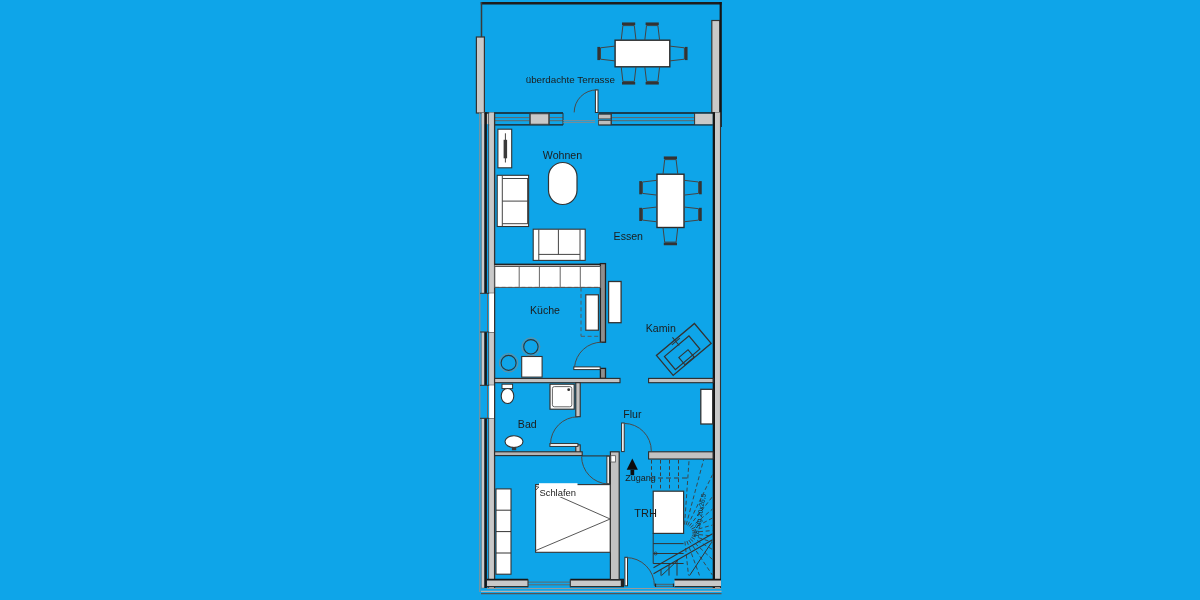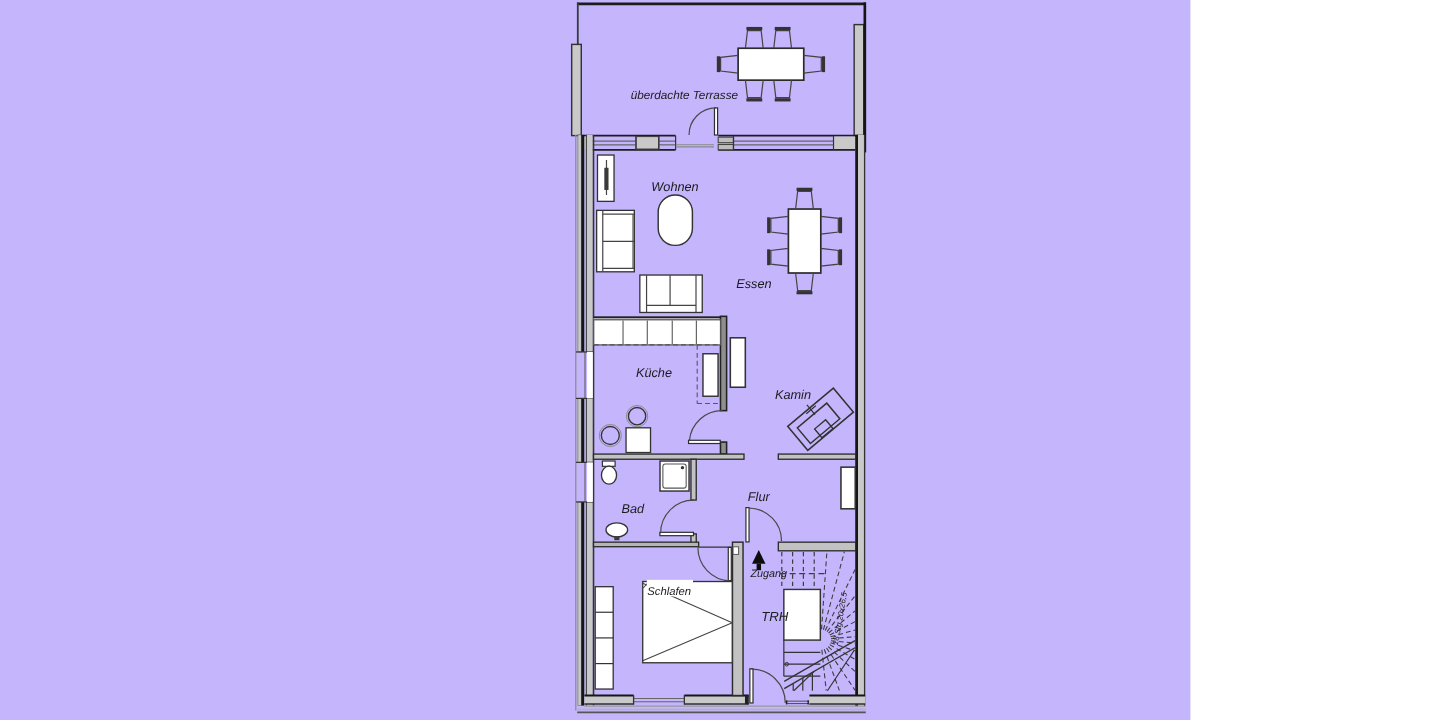--- a/index.html
+++ b/index.html
@@ -1,16 +1,16 @@
 <!DOCTYPE html>
 <html><head>
 <meta charset="utf-8">
 <style>
   html,body{margin:0;padding:0;background:#ffffff;}
-  .page{position:relative;width:992px;height:600px;background:#c4b5fd;overflow:hidden;font-style:italic;}
+  .page{position:relative;width:1200px;height:600px;background:#0ea5e9;overflow:hidden;}
   svg{position:absolute;left:0;top:0;}
   text{font-family:"Liberation Sans",sans-serif;fill:#1c1c1c;}
 </style>
 </head>
 <body>
 <div class="page">
 <svg width="1200" height="600" viewBox="0 0 1200 600">
 
 <g>
 

